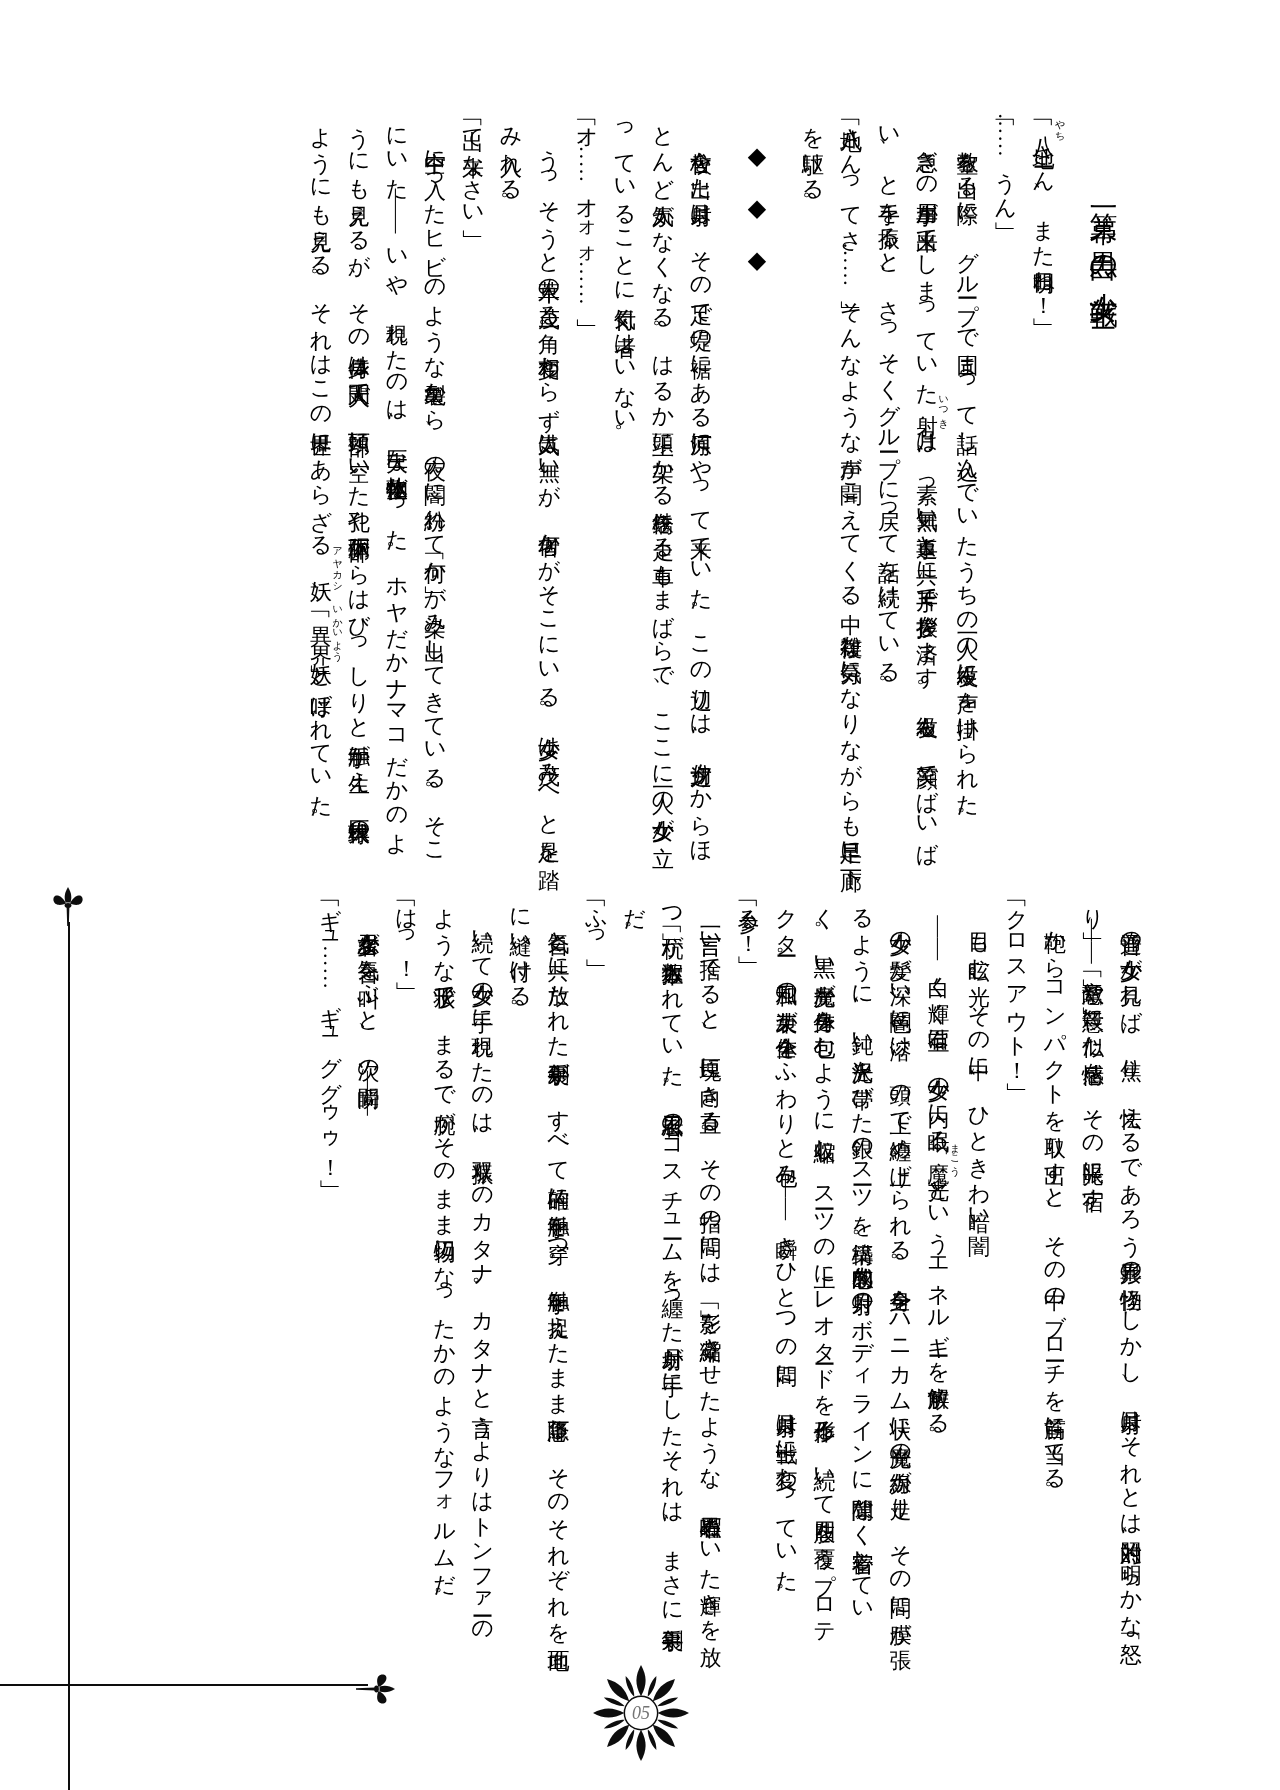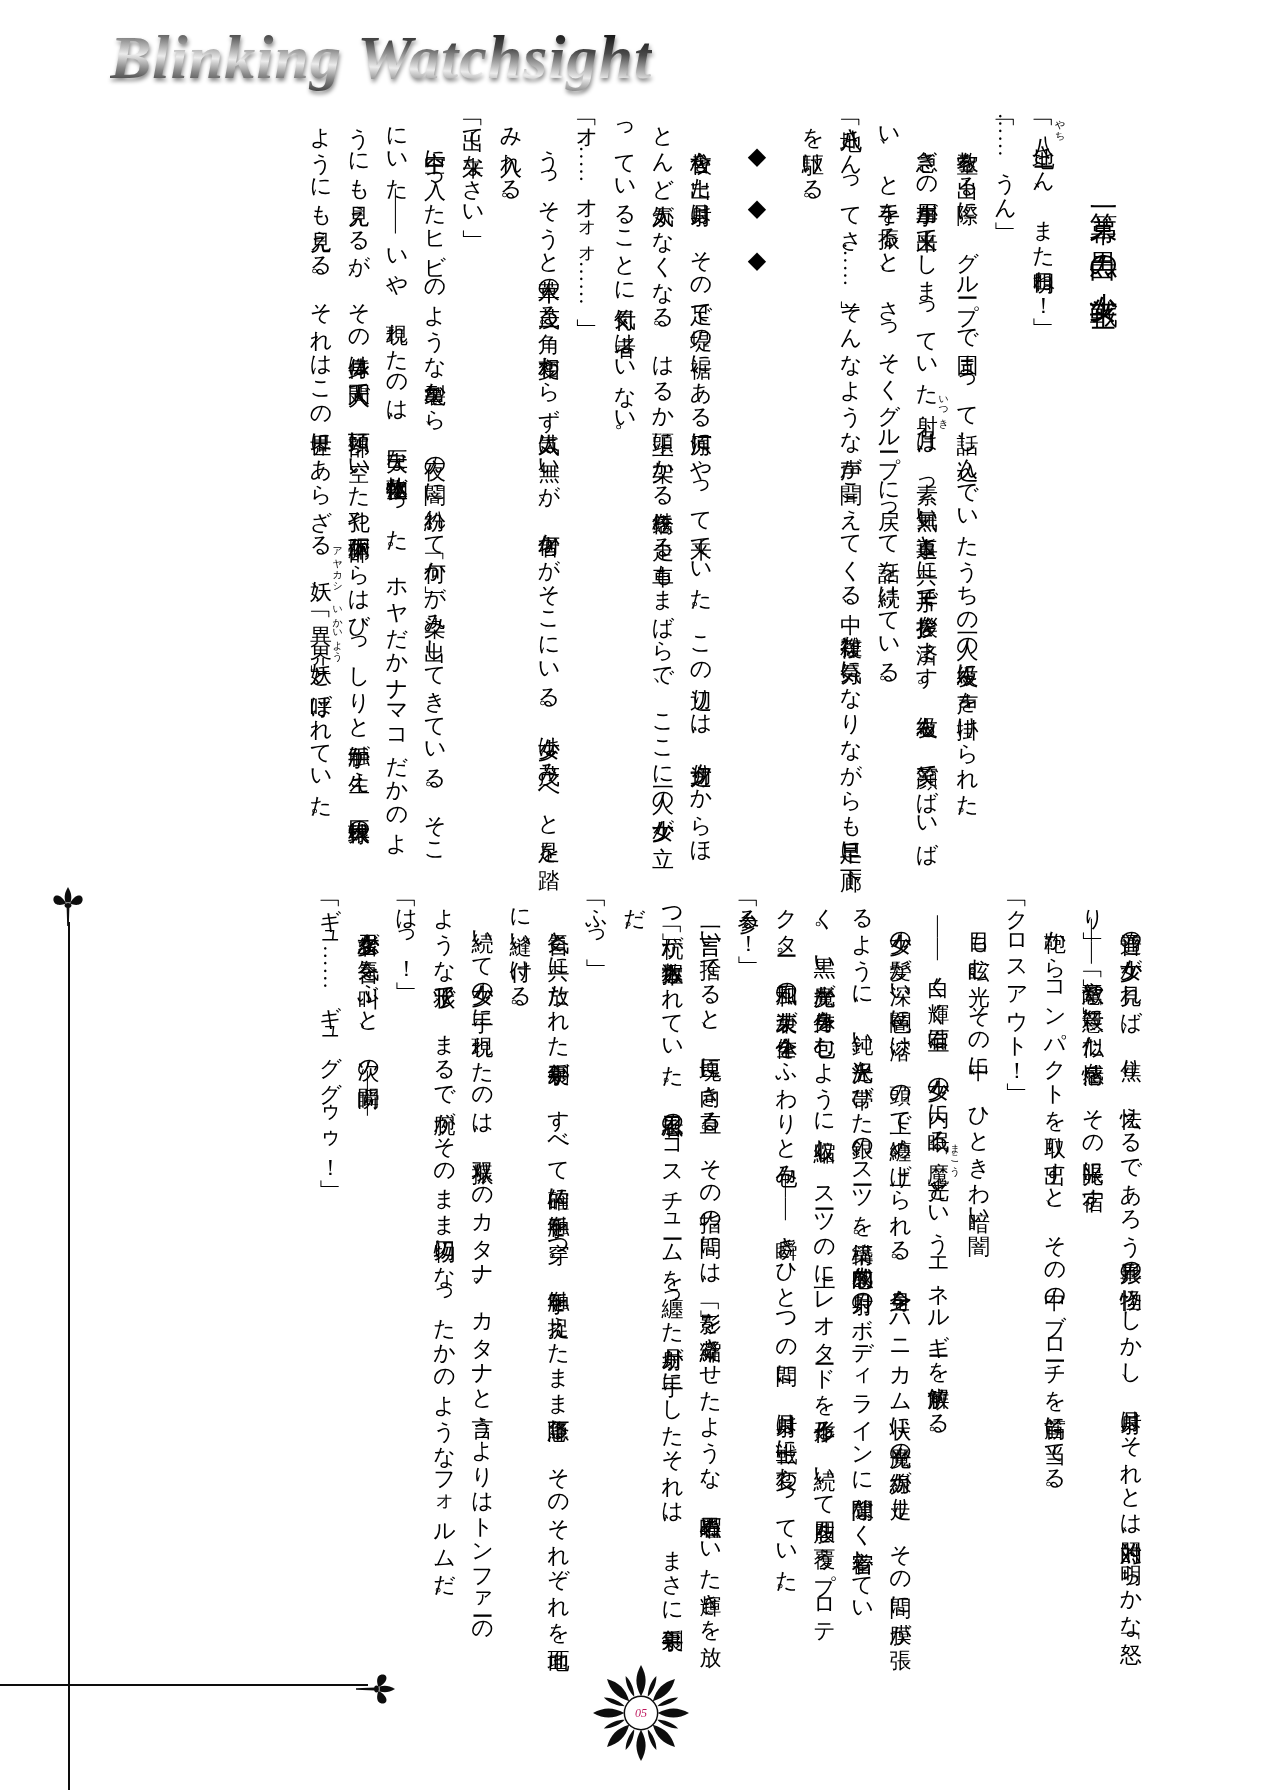--- a/index.html
+++ b/index.html
@@ -45,29 +45,28 @@
   .fleur{position:absolute;}
   .fleur-top{left:52px;top:886px;width:32px;height:40px;}
   .fleur-right{left:360px;top:1669px;width:32px;height:40px;transform:rotate(90deg);}
   
   .sun-wrap{position:absolute;left:592px;top:1664px;width:98px;height:98px;}
   .sun-wrap svg{position:absolute;inset:0;}
   .page-num{
     position:absolute;left:0;top:0;width:98px;height:98px;
     display:flex;align-items:center;justify-content:center;
     font-family:"Liberation Serif","DejaVu Serif",serif;
-    font-style:italic;font-size:12px;color:#be185d;
+    font-style:italic;font-size:18px;color:#737373;
   }
 </style>
 </head>
 <body>
 
 <div class="page">
 
-  <h1 class="logo">Blinking Watchsight</h1>
 
   <div class="vtext top-block">
       <p class="heading">第一幕　黒白の少女戦士</p>
       <p class="dialogue">「<ruby>八地<rt>やち</rt></ruby>さーん、また明日ね！」</p>
       <p class="dialogue">「……うん」</p>
       <p class="narration">　教室を出る際に、グループで固まって話し込んでいたうちの一人の級友に声を掛けられた。</p>
       <p class="narration">　急ぎの用事が出来てしまっていた<ruby>射月<rt>いつき</rt></ruby>は、素っ気無い返事と共に片手で挨拶を済ます。級友も、笑顔でばいばい、と手を振ると、さっそくグループに戻って話を続けている。</p>
       <p class="dialogue">「八地さんってさ……」そんなような声が聞こえてくる中、複雑な気分になりながらも足早に廊下を駆ける。</p>
       <p class="separator">◆　◆　◆</p>
       <p class="narration">　校舎を出た射月は、その足で堤の裾にある河原にやって来ていた。この辺りは、夕方辺りからほとんど人気がなくなる。はるか頭上に架かる鉄橋を走る車もまばらで、ここに一人の少女が立っていることに気付く者はいない。</p>

